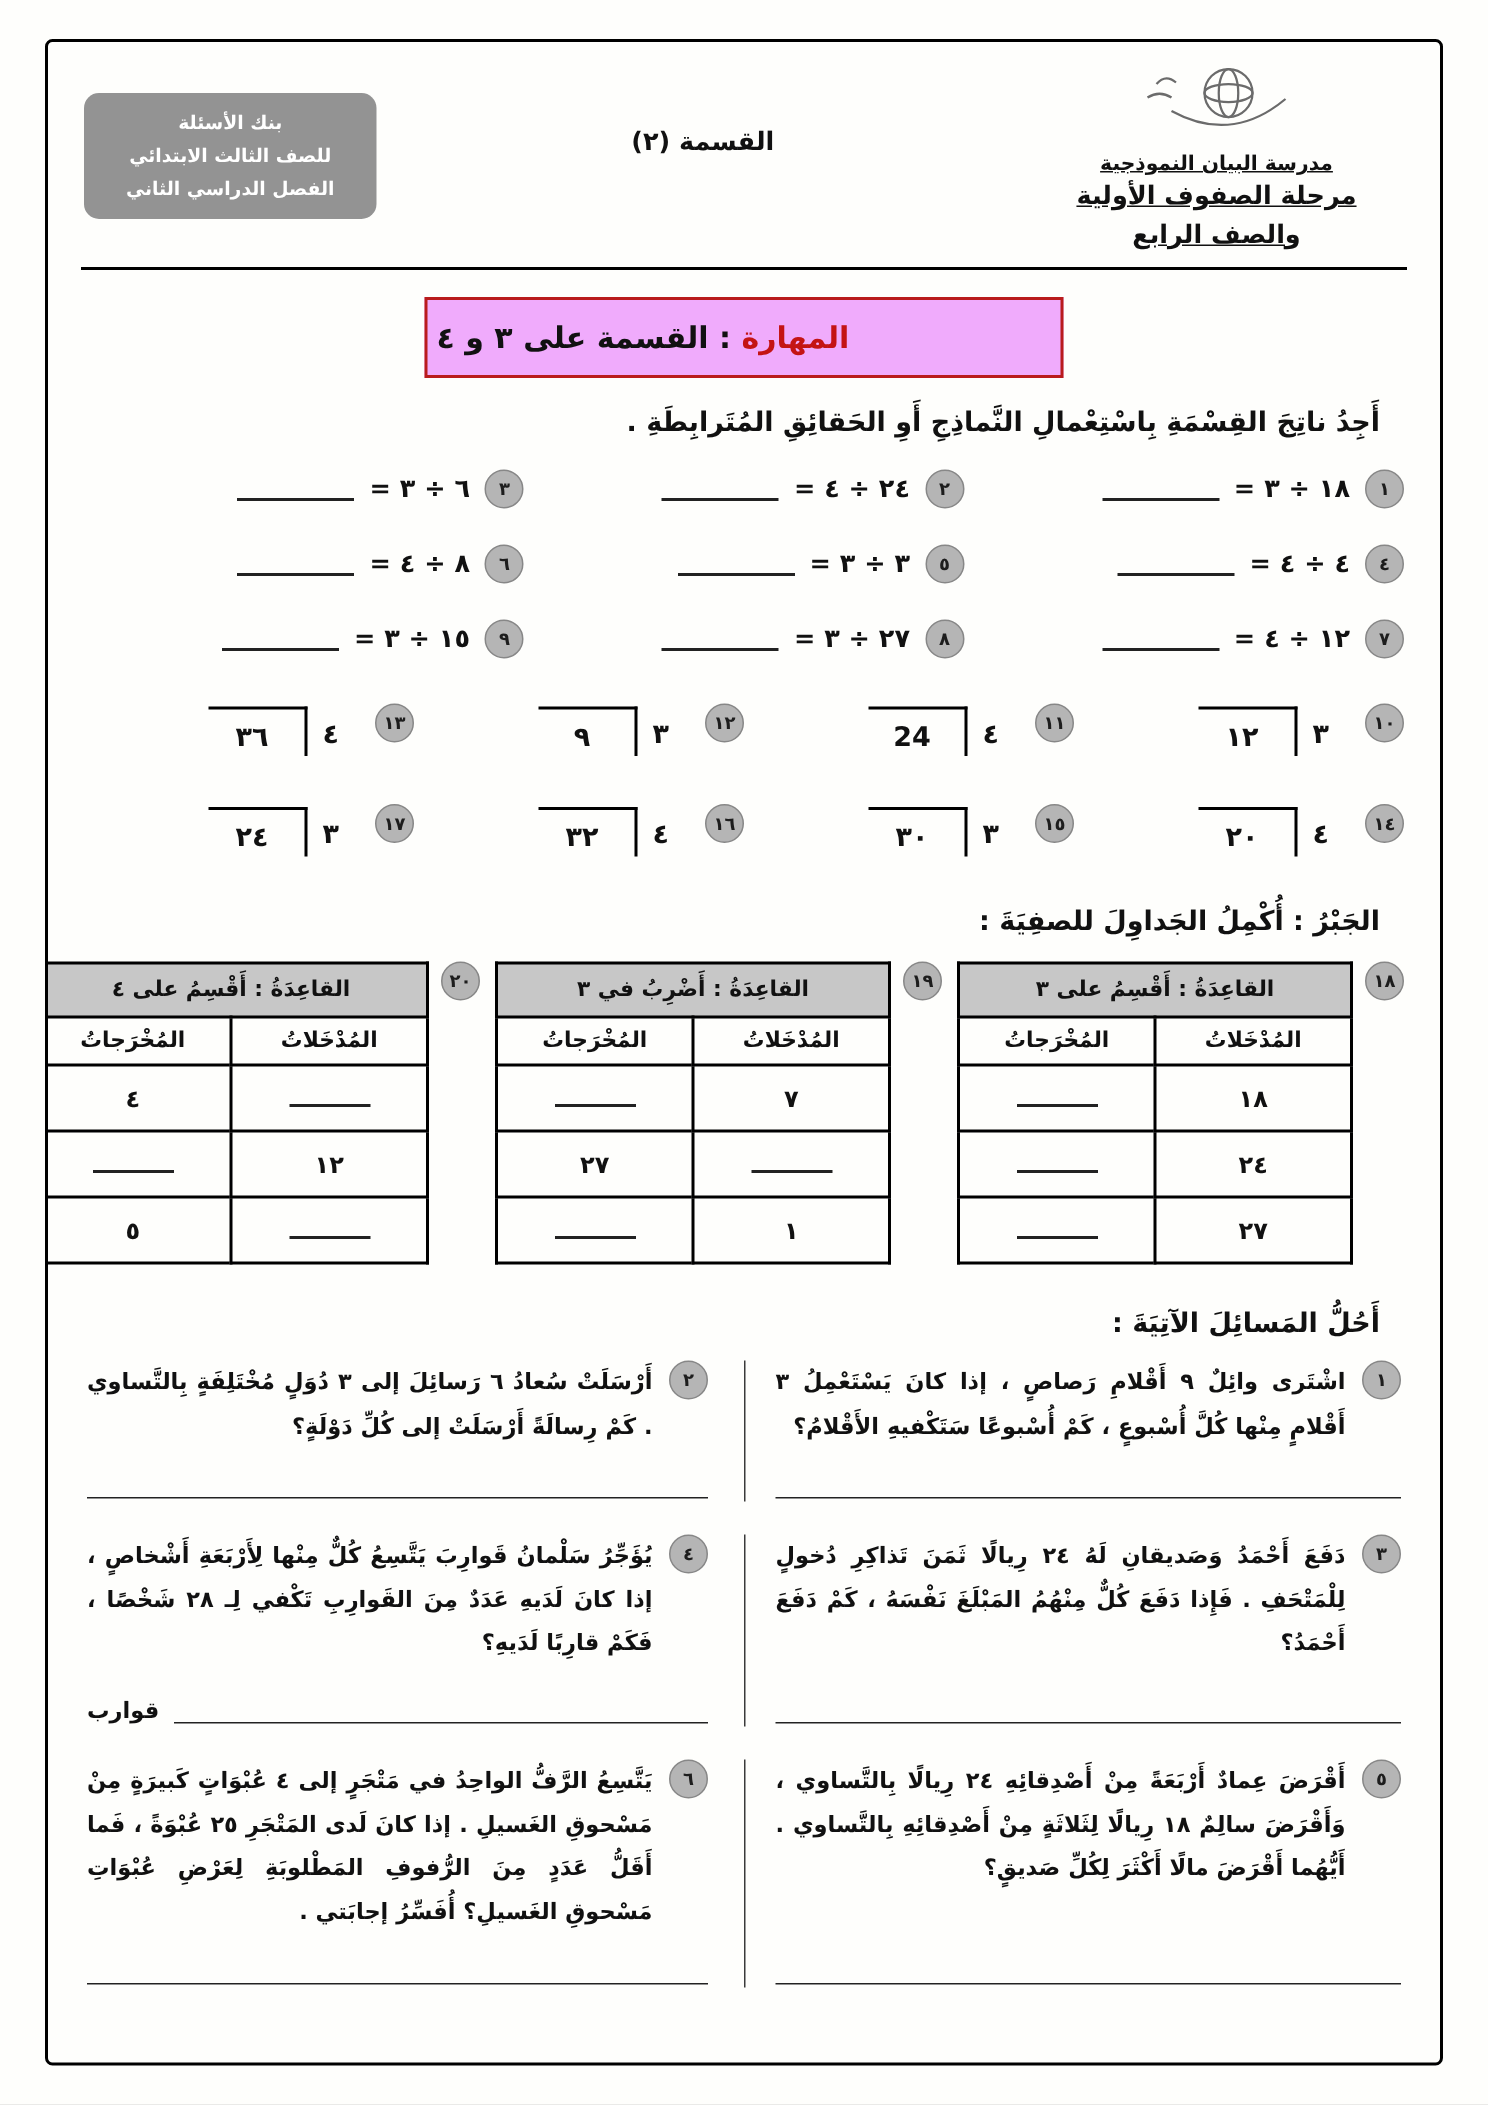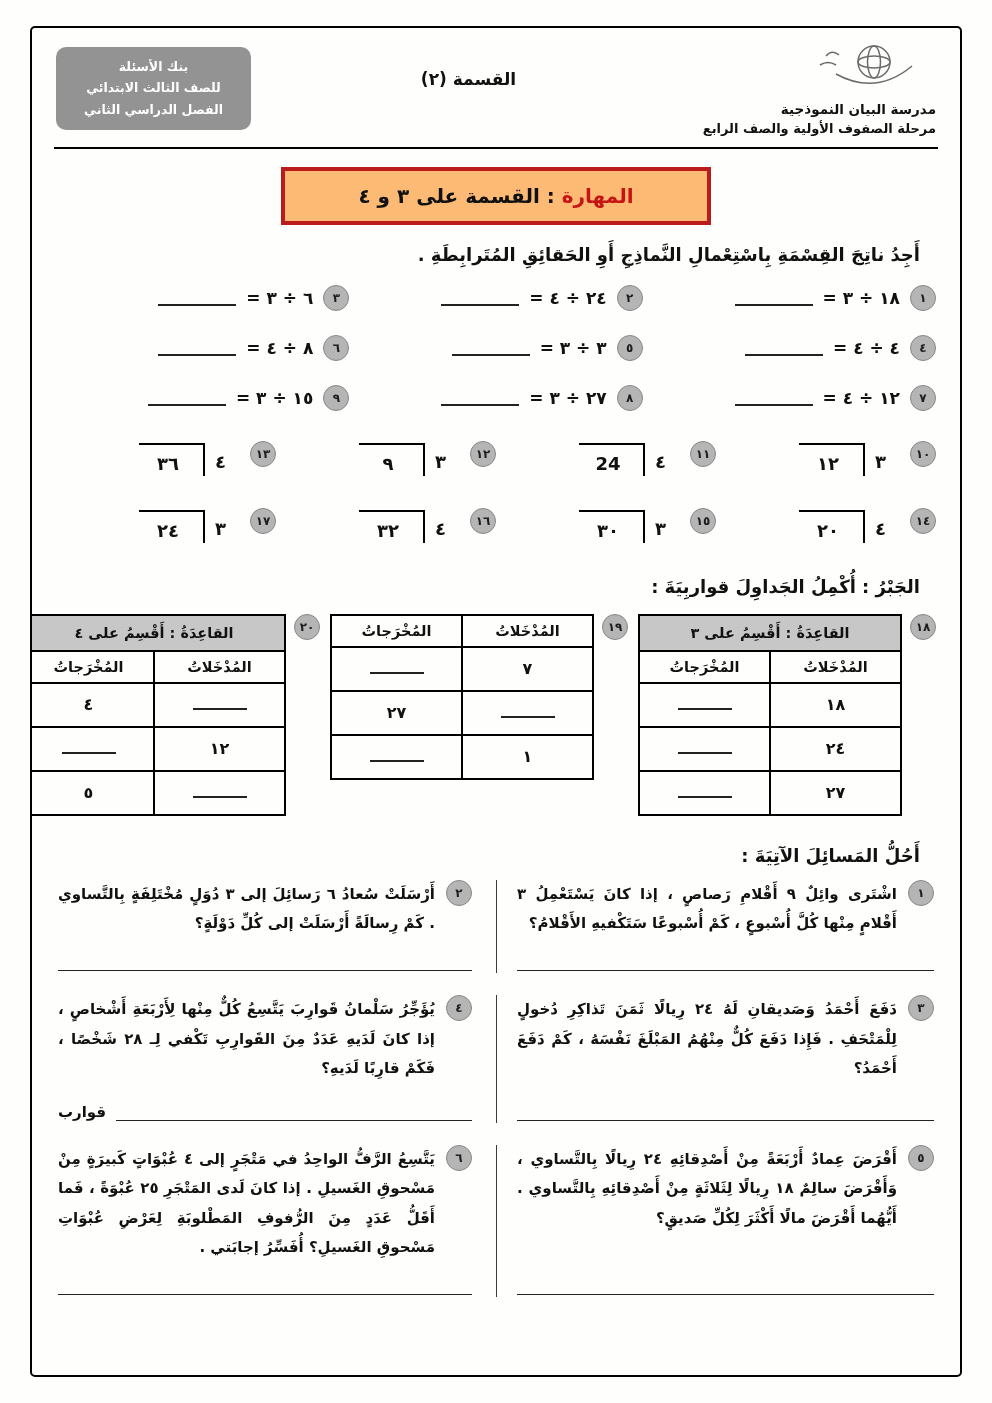--- a/index.html
+++ b/index.html
@@ -4,30 +4,30 @@
 <style>
   html,body{margin:0;padding:0;background:#d9d9d9;}
   .page{width:992px;height:1403px;margin:0 auto;background:#fefefc;box-sizing:border-box;
         padding:26px 30px;direction:rtl;color:#111;overflow:hidden;
         font-family:"DejaVu Sans", sans-serif;}
   .frame{border:2.5px solid #000;border-radius:5px;height:100%;box-sizing:border-box;
          padding:8px 22px 14px;overflow:hidden;}
 
   
   .header{display:flex;align-items:center;border-bottom:2px solid #000;padding:2px 2px 8px;}
-  .school{width:250px;text-align:right;font-weight:bold;line-height:1.5;}
+  .school{width:250px;text-align:center;font-weight:bold;line-height:1.5;text-decoration:underline;}
   .school-name{font-size:13.5px;}
-  .school-sub{font-size:13px;}
+  .school-sub{font-size:17px;}
   .page-title{flex:1;text-align:center;font-size:17px;font-weight:bold;padding-bottom:18px;}
   .bank-box{width:175px;background:#939393;color:#fff;border-radius:10px;padding:9px 10px;
             text-align:center;font-size:12.5px;font-weight:bold;line-height:1.75;}
 
   
-  .skill-box{width:410px;margin:18px auto 8px;border:4px solid #b91c1c;text-align:center;
-             font-size:20px;font-weight:bold;padding:13px 6px;background:#fdba74;}
+  .skill-box{width:410px;margin:18px auto 8px;border:2px solid #b91c1c;text-align:left;
+             font-size:20px;font-weight:bold;padding:13px 6px;background:#f0abfc;}
   .skill-label{color:#c41414;}
 
   .sec-heading{font-size:18px;font-weight:bold;margin:14px 18px 8px;line-height:1.8;}
 
   
   .num-circle{min-width:24px;width:24px;height:24px;border-radius:50%;background:#b5b5b5;
               border:1px solid #878787;color:#1d1d1d;font-size:12px;font-weight:bold;
               display:flex;align-items:center;justify-content:center;flex:0 0 auto;}
 
   
@@ -201,21 +201,21 @@
         </div>
     <div class="ld">
           <div class="num-circle">١٧</div>
           <div class="ld-fig">
             <span class="ld-divisor">٣</span>
             <span class="ld-dividend">٢٤</span>
           </div>
         </div>
   </div>
 
-  <div class="sec-heading">الجَبْرُ : أُكْمِلُ الجَداوِلَ قواربِيَةَ :</div>
+  <div class="sec-heading">الجَبْرُ : أُكْمِلُ الجَداوِلَ للصفِيَةَ :</div>
 
   <div class="tables-row">
 
     <div class="table-unit">
       <div class="num-circle">١٨</div>
       <table class="io-table">
         <tbody>
               <tr class="rule-row">
                 <td colspan="2">القاعِدَةُ : أَقْسِمُ على ٣</td>
               </tr>
@@ -236,20 +236,23 @@
                 <td><span class="tblank"></span></td>
               </tr>
       </tbody>
           </table>
     </div>
 
     <div class="table-unit">
       <div class="num-circle">١٩</div>
       <table class="io-table">
         <tbody>
+              <tr class="rule-row">
+                <td colspan="2">القاعِدَةُ : أَضْرِبُ في ٣</td>
+              </tr>
         <tr class="head-row">
           <td>المُدْخَلاتُ</td>
           <td>المُخْرَجاتُ</td>
         </tr>
         <tr class="data-row">
                 <td>٧</td>
                 <td><span class="tblank"></span></td>
               </tr>
         <tr class="data-row">
                 <td><span class="tblank"></span></td>

